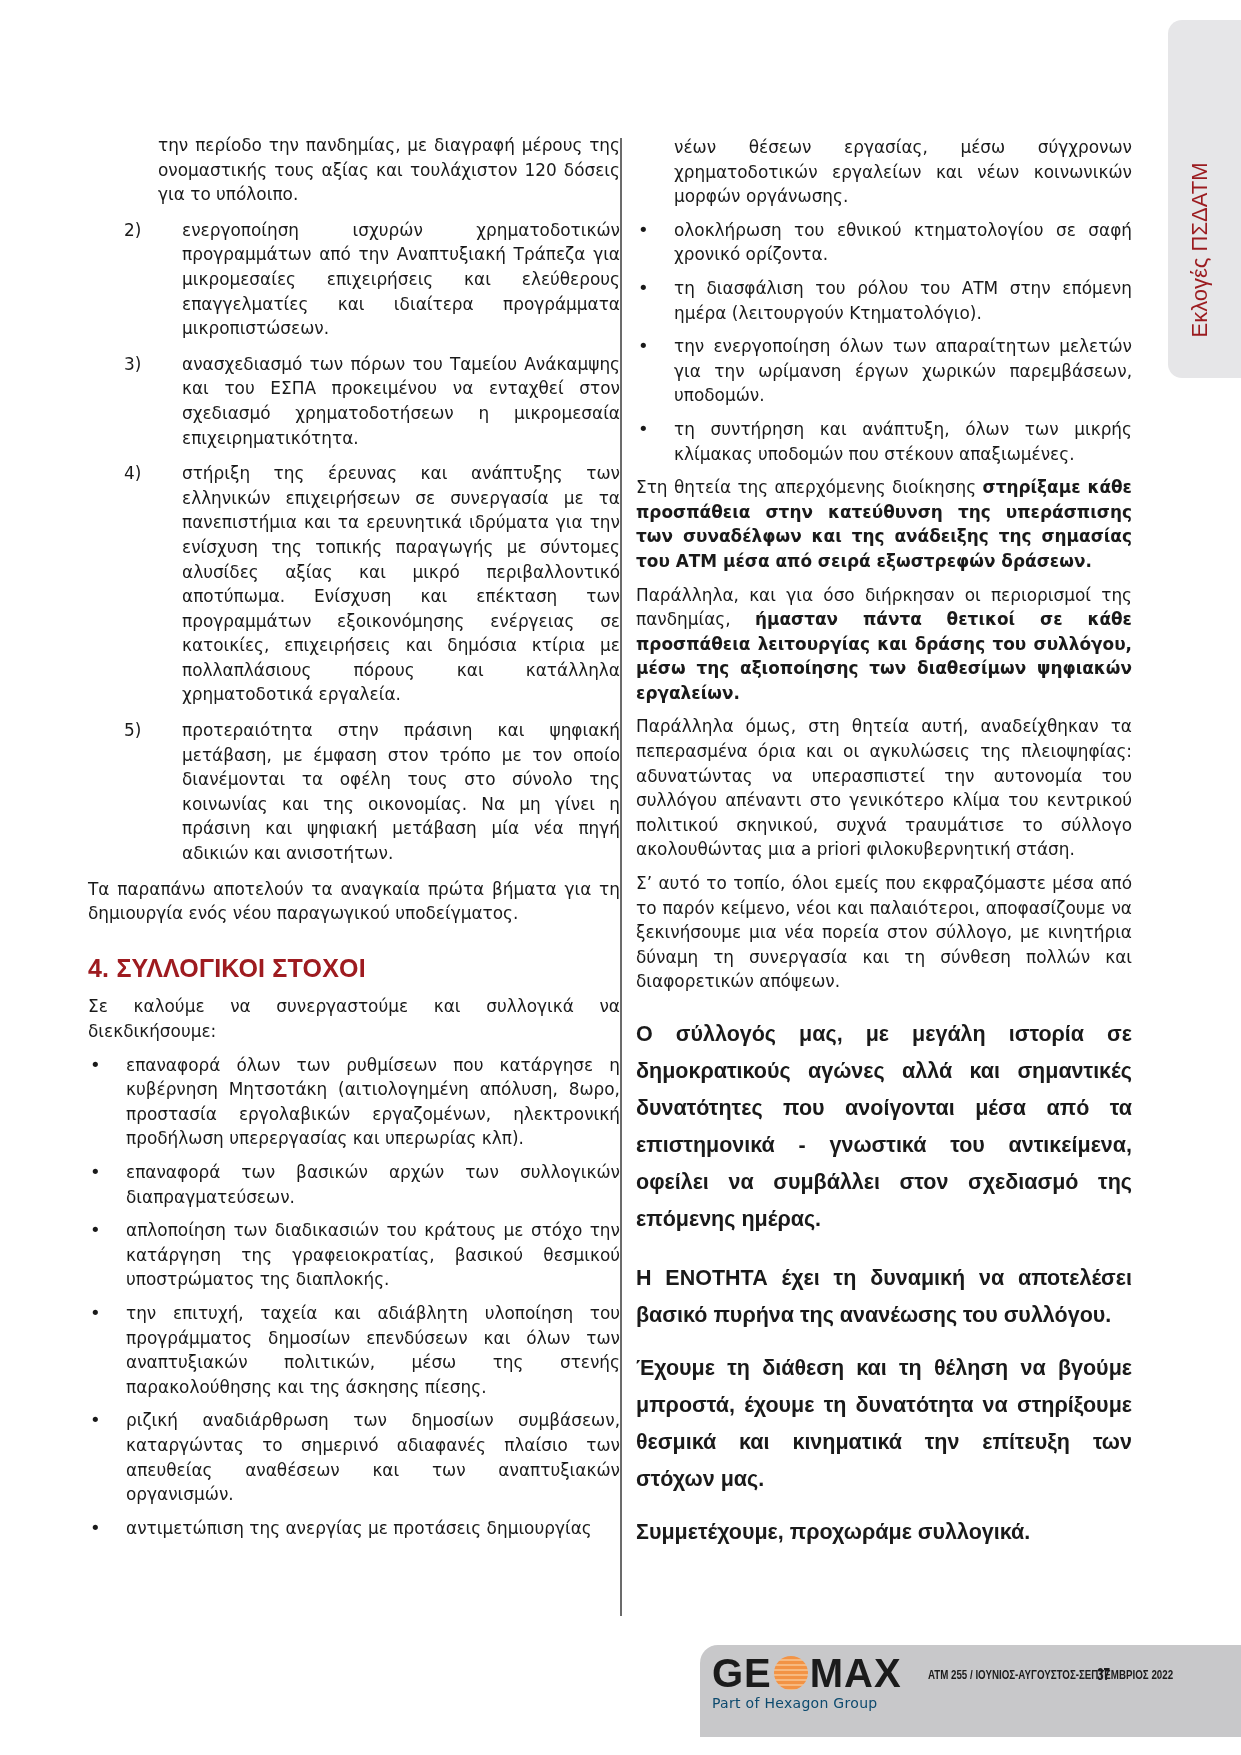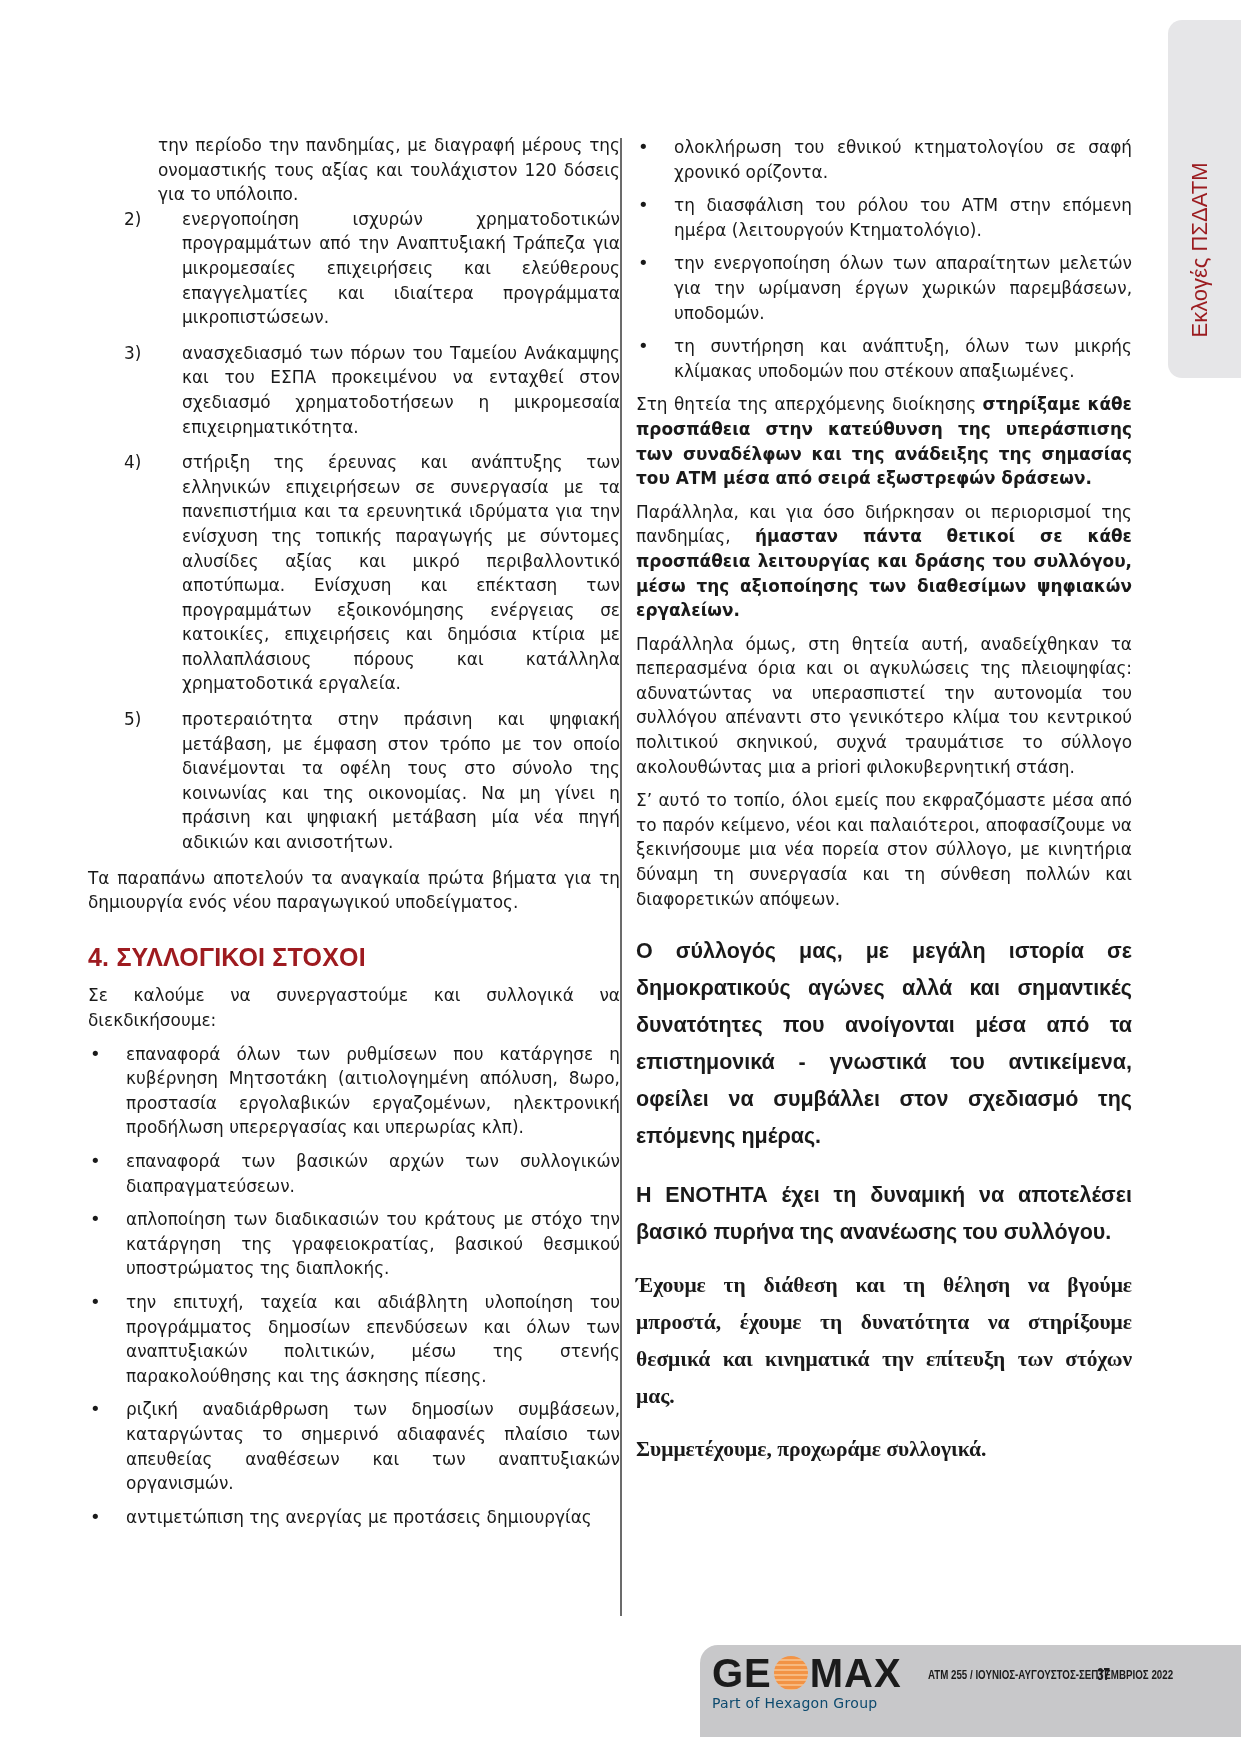--- a/index.html
+++ b/index.html
@@ -12,30 +12,30 @@
   .side-tab-label span { display: block; transform: rotate(-90deg); white-space: nowrap;
                          color: #9b1b1f; font-family: "Liberation Sans", sans-serif; font-size: 22px; }
   .col { position: absolute; top: 133px; font-size: 16.9px; line-height: 24.6px; }
   .col.left { left: 88px; width: 532px; }
   .col.right { left: 636px; width: 496px; top: 135px; }
   .divider { position: absolute; left: 620px; top: 138px; width: 1.5px; height: 1478px; background: #6b6b6b; }
   p { margin: 0 0 9px 0; text-align: justify; }
   .num-item { display: flex; margin: 0 0 11px 0; }
   .num-item .num { width: 70px; flex: none; padding-left: 36px; box-sizing: border-box; }
   .num-item .txt { flex: 1; text-align: justify; margin-left: 24px; }
-  .cont { padding-left: 70px; text-align: justify; }
+  .cont { padding-left: 70px; text-align: justify; margin-bottom: 11px; }
   .bul { display: flex; margin: 0 0 9px 0; }
   .bul .dot { width: 36px; flex: none; padding-left: 2px; font-size: 18px; }
   .bul .txt { flex: 1; text-align: justify; }
   h2 { color: #9e1b20; font-family: "Liberation Sans", sans-serif; font-weight: bold;
        font-size: 25px; margin: 30px 0 14px 0; letter-spacing: 0.2px; }
   b { font-weight: bold; }
   .big { font-family: "Liberation Sans", sans-serif; font-weight: bold; font-size: 21.5px;
          line-height: 37px; margin: 22px 0 8px 0; text-align: justify; }
-  .big-tight { margin-top: 16px; font-family: Liberation Serif, serif; }
+  .big-tight { margin-top: 16px; }
   .footer { position: absolute; left: 700px; top: 1645px; width: 541px; height: 92px;
             background: #c8c8ca; border-radius: 18px 0 0 0; }
   .logo { position: absolute; left: 712px; top: 1653px; width: 200px; height: 60px; }
   .logo-word { font-family: "Liberation Sans", sans-serif; font-weight: 900; font-size: 40px;
                color: #1b1b1b; letter-spacing: 1px; line-height: 40px; display: flex; align-items: center; }
   .globe { display: inline-block; width: 34px; height: 34px; border-radius: 50%;
            background: repeating-linear-gradient(180deg, #f29345 0 3px, #f7b97f 3px 5px);
            margin: 0 2px; }
   .logo-sub { font-family: "DejaVu Sans", sans-serif; font-size: 14px; color: #0c4a6e; margin-top: 2px; letter-spacing: 0.3px; }
   .footer-issue { position: absolute; left: 928px; top: 1668px; font-family: "Liberation Sans", sans-serif;
@@ -99,20 +99,24 @@
     <span class="txt">ριζική αναδιάρθρωση των δημοσίων συμβάσεων, καταργώντας το σημερινό αδιαφανές πλαίσιο των απευθείας αναθέσεων και των αναπτυξιακών οργανισμών.</span>
   </div>
   <div class="bul">
     <span class="dot">•</span>
     <span class="txt">αντιμετώπιση της ανεργίας με προτάσεις δημιουργίας</span>
   </div>
 </div>
 
 <div class="col right">
   <div class="bul">
+    <span class="dot"></span>
+    <span class="txt">νέων θέσεων εργασίας, μέσω σύγχρονων χρηματοδοτικών εργαλείων και νέων κοινωνικών μορφών οργάνωσης.</span>
+  </div>
+  <div class="bul">
     <span class="dot">•</span>
     <span class="txt">ολοκλήρωση του εθνικού κτηματολογίου σε σαφή χρονικό ορίζοντα.</span>
   </div>
   <div class="bul">
     <span class="dot">•</span>
     <span class="txt">τη διασφάλιση του ρόλου του ΑΤΜ στην επόμενη ημέρα (λειτουργούν Κτηματολόγιο).</span>
   </div>
   <div class="bul">
     <span class="dot">•</span>
     <span class="txt">την ενεργοποίηση όλων των απαραίτητων μελετών για την ωρίμανση έργων χωρικών παρεμβάσεων, υποδομών.</span>

